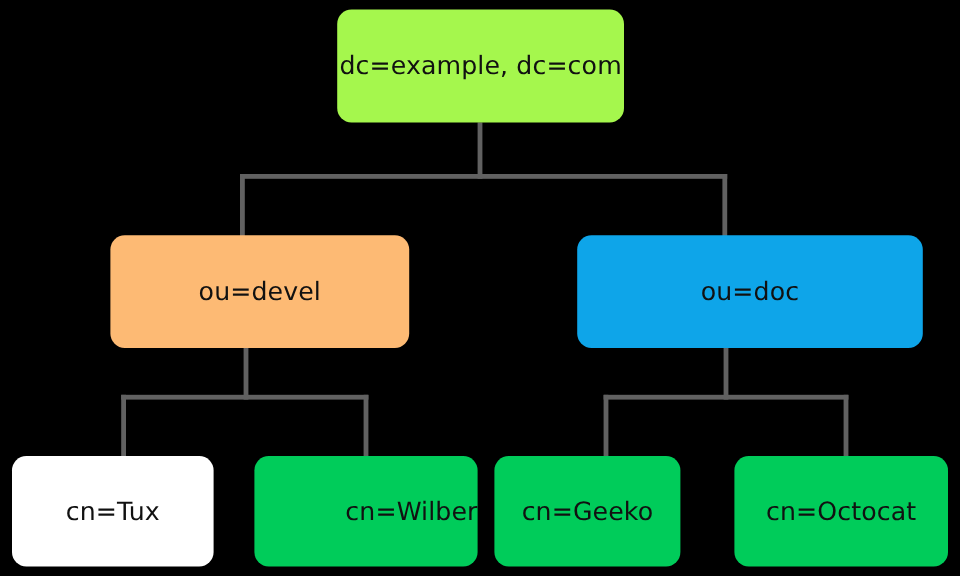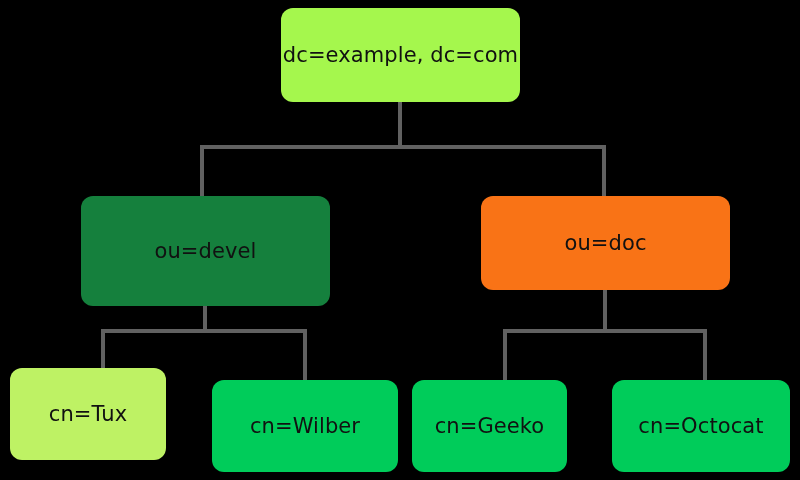--- a/index.html
+++ b/index.html
@@ -59,33 +59,33 @@
 
   <div class="connector conn-v" style="left:603px; top:290px; height:43px;"></div>
   <div class="connector conn-h" style="left:503px; top:329px; width:204px;"></div>
   <div class="connector conn-v" style="left:503px; top:329px; height:53px;"></div>
   <div class="connector conn-v" style="left:703px; top:329px; height:53px;"></div>
 
   <div class="node" style="left:281px; top:8px; width:239px; height:94px; background:#a5f74d;">
     <span class="node-label">dc=example, dc=com</span>
   </div>
 
-  <div class="node" style="left:81px; top:196px; width:249px; height:110px; background:#15803d;">
+  <div class="node" style="left:92px; top:196px; width:249px; height:94px; background:#fdba74;">
     <span class="node-label">ou=devel</span>
   </div>
 
-  <div class="node" style="left:481px; top:196px; width:249px; height:94px; background:#f97316;">
+  <div class="node" style="left:481px; top:196px; width:288px; height:94px; background:#0ea5e9;">
     <span class="node-label">ou=doc</span>
   </div>
 
-  <div class="node" style="left:10px; top:368px; width:156px; height:92px; background:#bef264;">
+  <div class="node" style="left:10px; top:380px; width:168px; height:92px; background:#ffffff;">
     <span class="node-label">cn=Tux</span>
   </div>
 
-  <div class="node" style="left:212px; top:380px; width:186px; height:92px; background:#00cc5a;">
+  <div class="node" style="left:212px; top:380px; width:186px; height:92px; background:#00cc5a;justify-content:flex-end;">
     <span class="node-label">cn=Wilber</span>
   </div>
 
   <div class="node" style="left:412px; top:380px; width:155px; height:92px; background:#00cc5a;">
     <span class="node-label">cn=Geeko</span>
   </div>
 
   <div class="node" style="left:612px; top:380px; width:178px; height:92px; background:#00cc5a;align-items:center;">
     <span class="node-label">cn=Octocat</span>
   </div>

